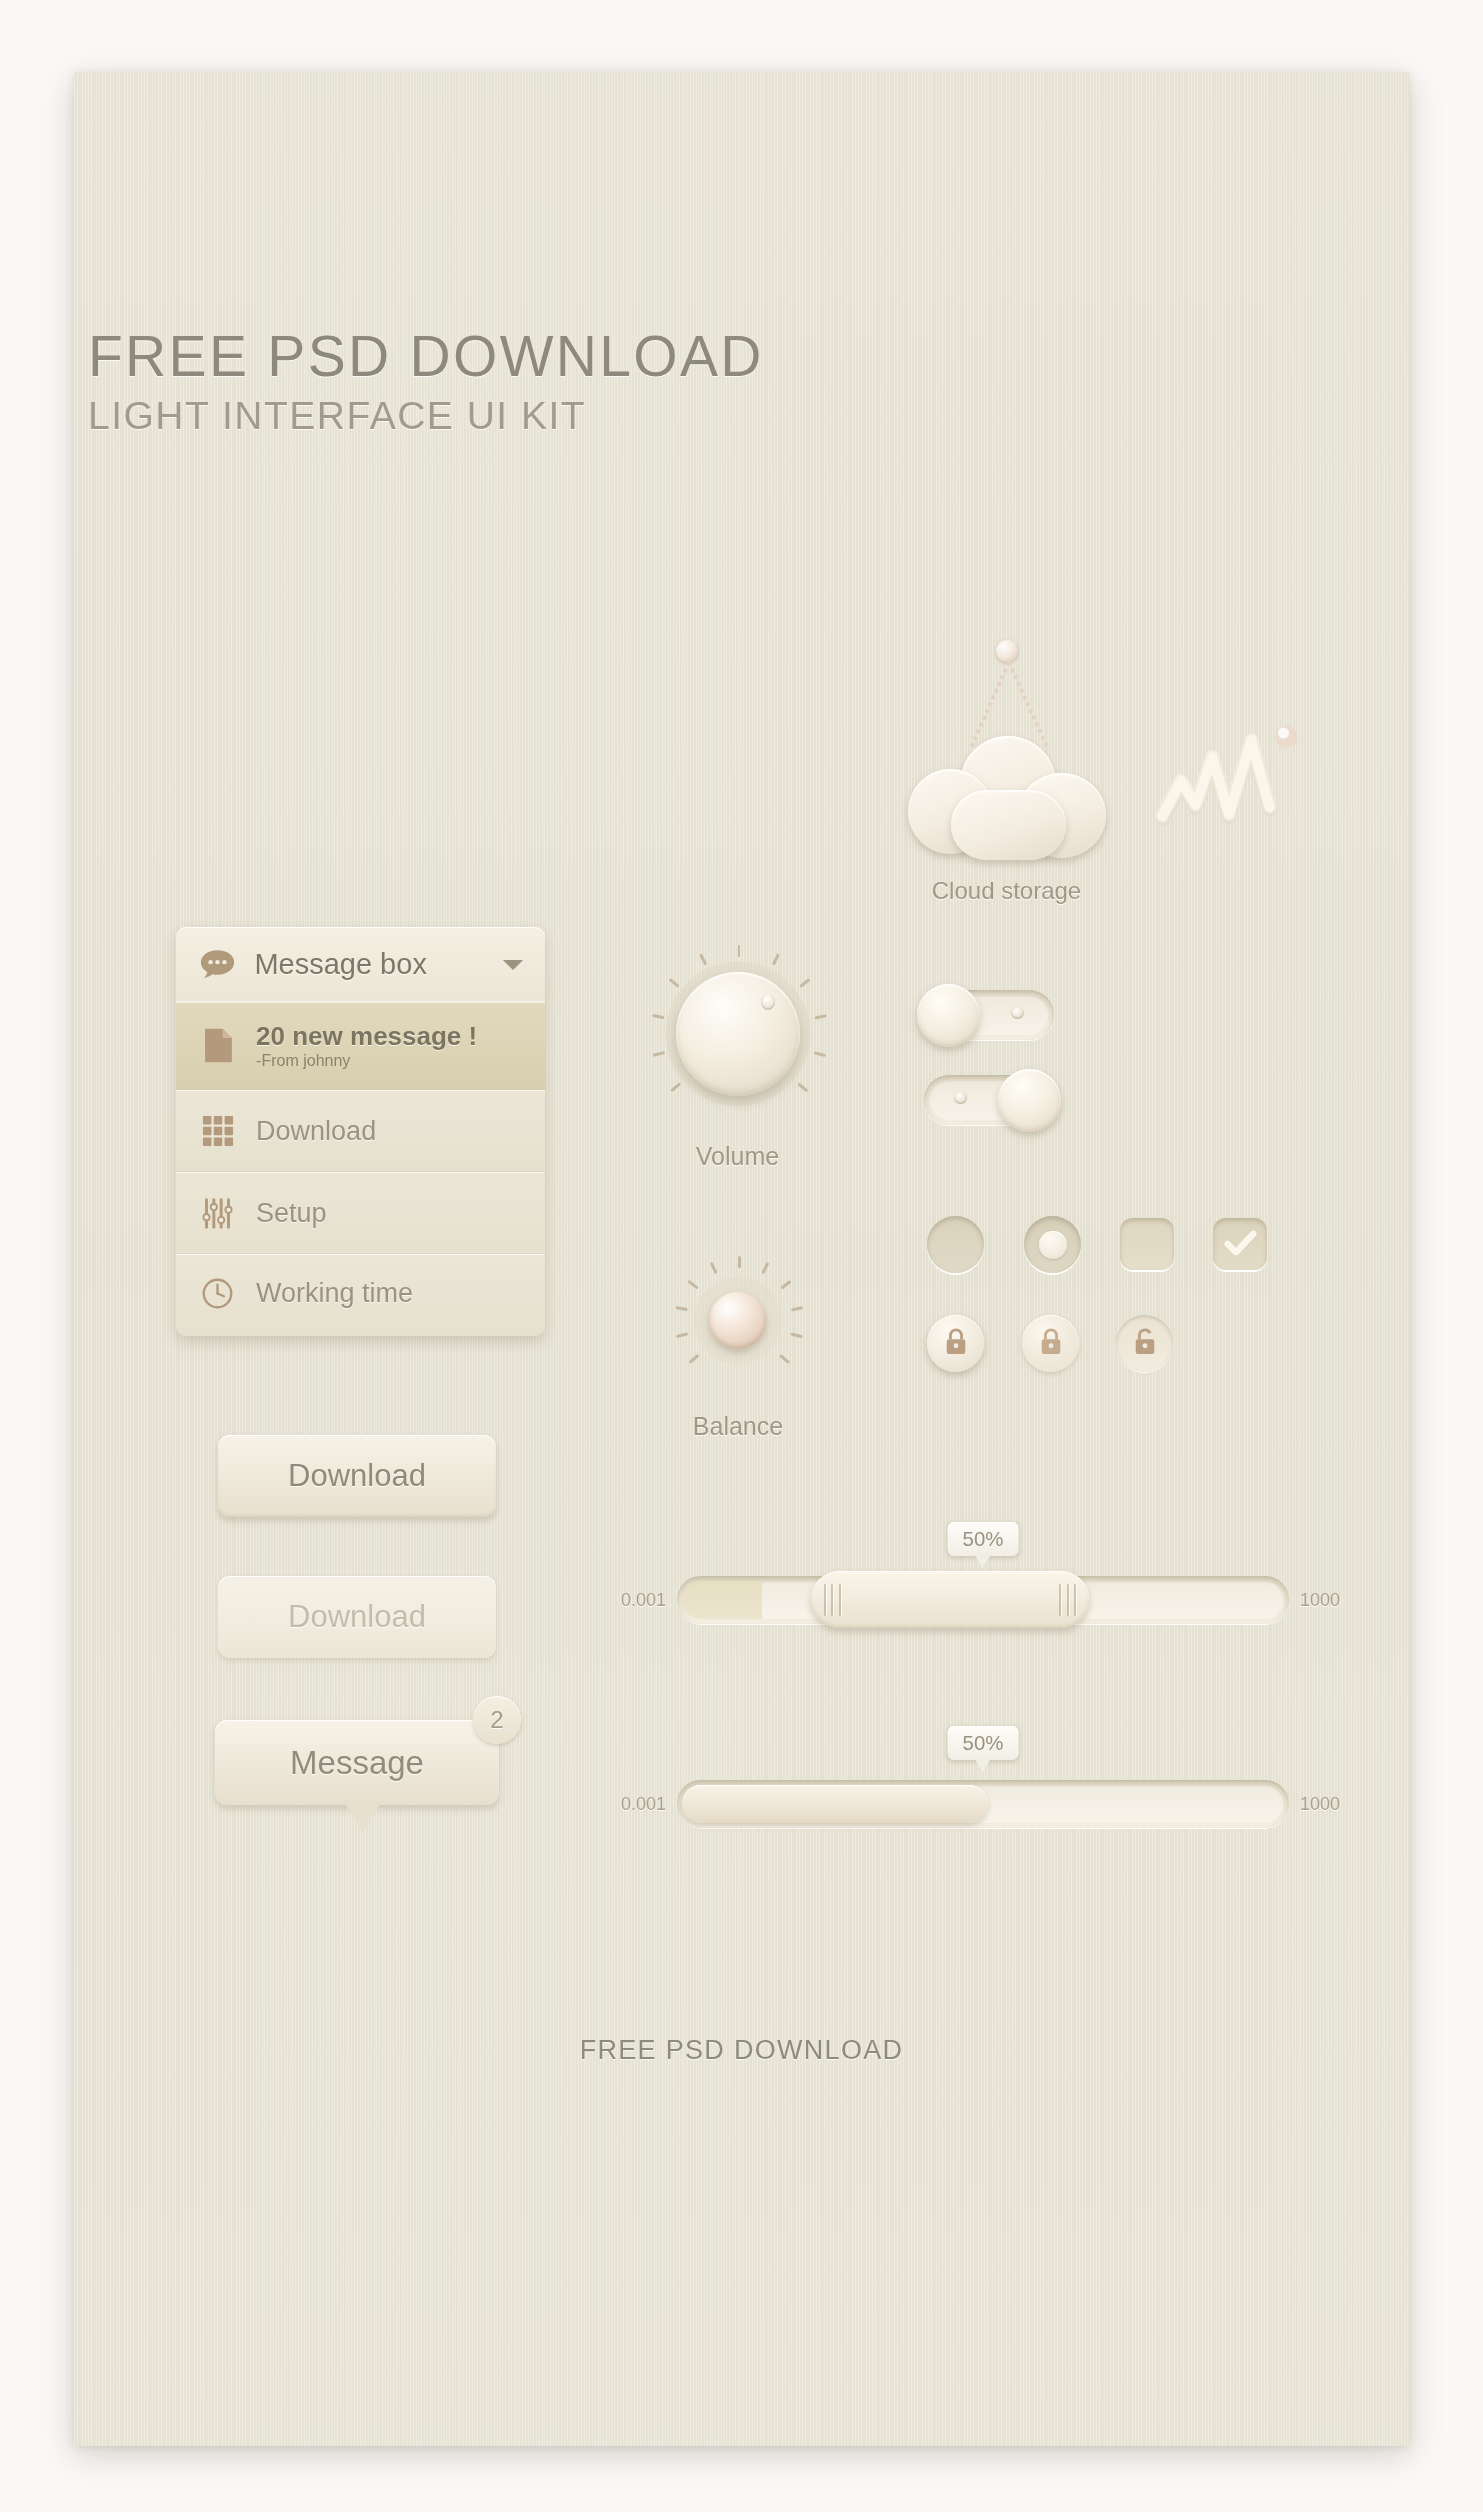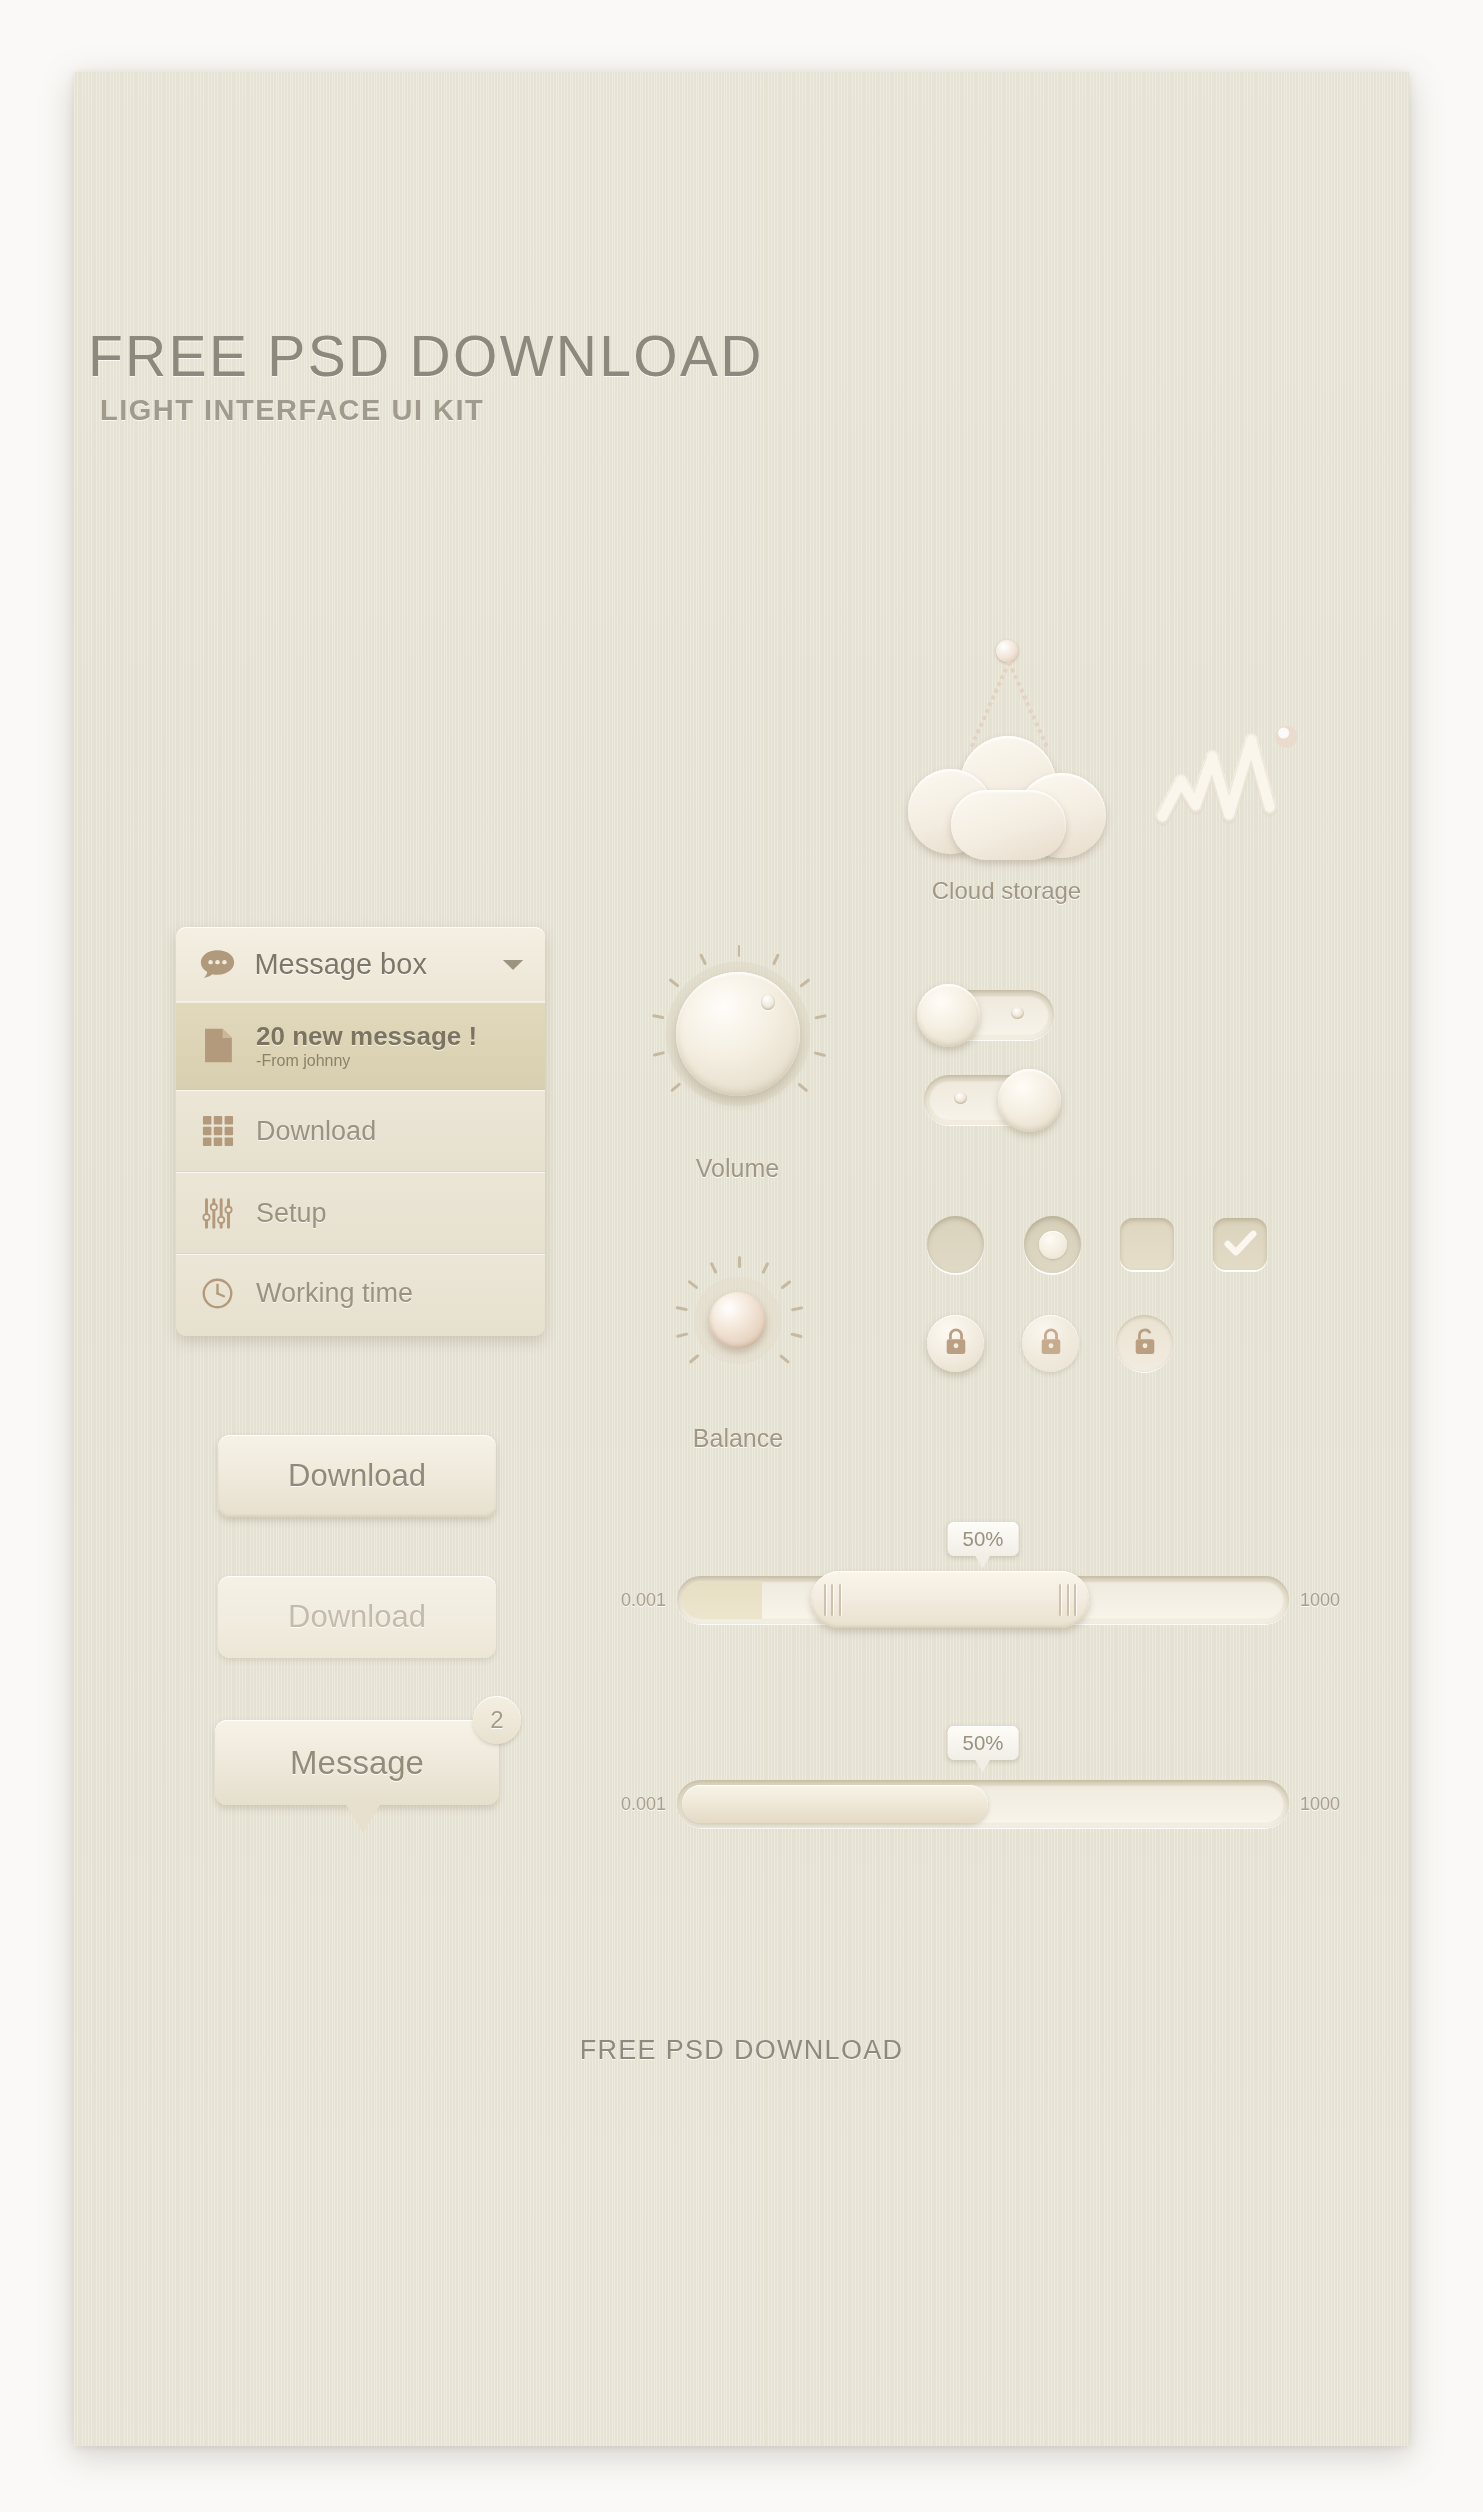--- a/index.html
+++ b/index.html
@@ -33,24 +33,23 @@
   
   #title-block { position: absolute; left: 88px; top: 329px; }
   .title-main {
     font-size: 57px; letter-spacing: 2.3px; font-weight: 400;
     color: #8d897c;
     text-shadow: 0 0.9px 0 rgba(255,255,255,0.75);
     line-height: 1.05;
     font-family: "Liberation Sans", sans-serif;
   }
   .title-sub {
-    font-size: 29px; letter-spacing: 1.5px; font-weight: 700;
+    font-size: 39px; letter-spacing: 1.5px; font-weight: 400;
     color: #a09b8c; margin-top: 7.4px;
     text-shadow: 0 0.9px 0 rgba(255,255,255,0.7);
-    margin-left: 12px;
   }
 
   #footer-text {
     position: absolute; left: 0; right: 0; top: 2036px;
     text-align: center;
     font-size: 27px; letter-spacing: 1.3px;
     color: #8e8a7c;
     text-shadow: 0 0.9px 0 rgba(255,255,255,0.7);
   }
 
@@ -229,21 +228,20 @@
     box-shadow:
       0 3.7px 7.4px rgba(150,134,112,0.40),
       inset 0 -2.8px 4.6px rgba(160,130,105,0.35),
       0 0 0 15px rgba(225,219,201,0.5);
     cursor: pointer;
   }
   .knob-label {
     position: absolute; left: 0; right: 0;
     font-size: 25px; color: #a09885;
     text-shadow: 0 0.9px 0 rgba(255,255,255,0.8);
-    margin-top: 12px;
   }
   #volume-knob-wrap .knob-label { top: 206px; }
   #balance-knob-wrap .knob-label { top: 163px; }
 
   
   #cloud-storage { position: absolute; left: 872px; top: 640px; width: 269px; text-align: center; }
   .cloud-pearl {
     width: 22px; height: 22px; border-radius: 50%;
     background: radial-gradient(circle at 35% 30%, #fff 0%, #f2e4d8 55%, #d8c0ae 100%);
     box-shadow: 0 0.9px 2.8px rgba(150,130,110,0.5);

